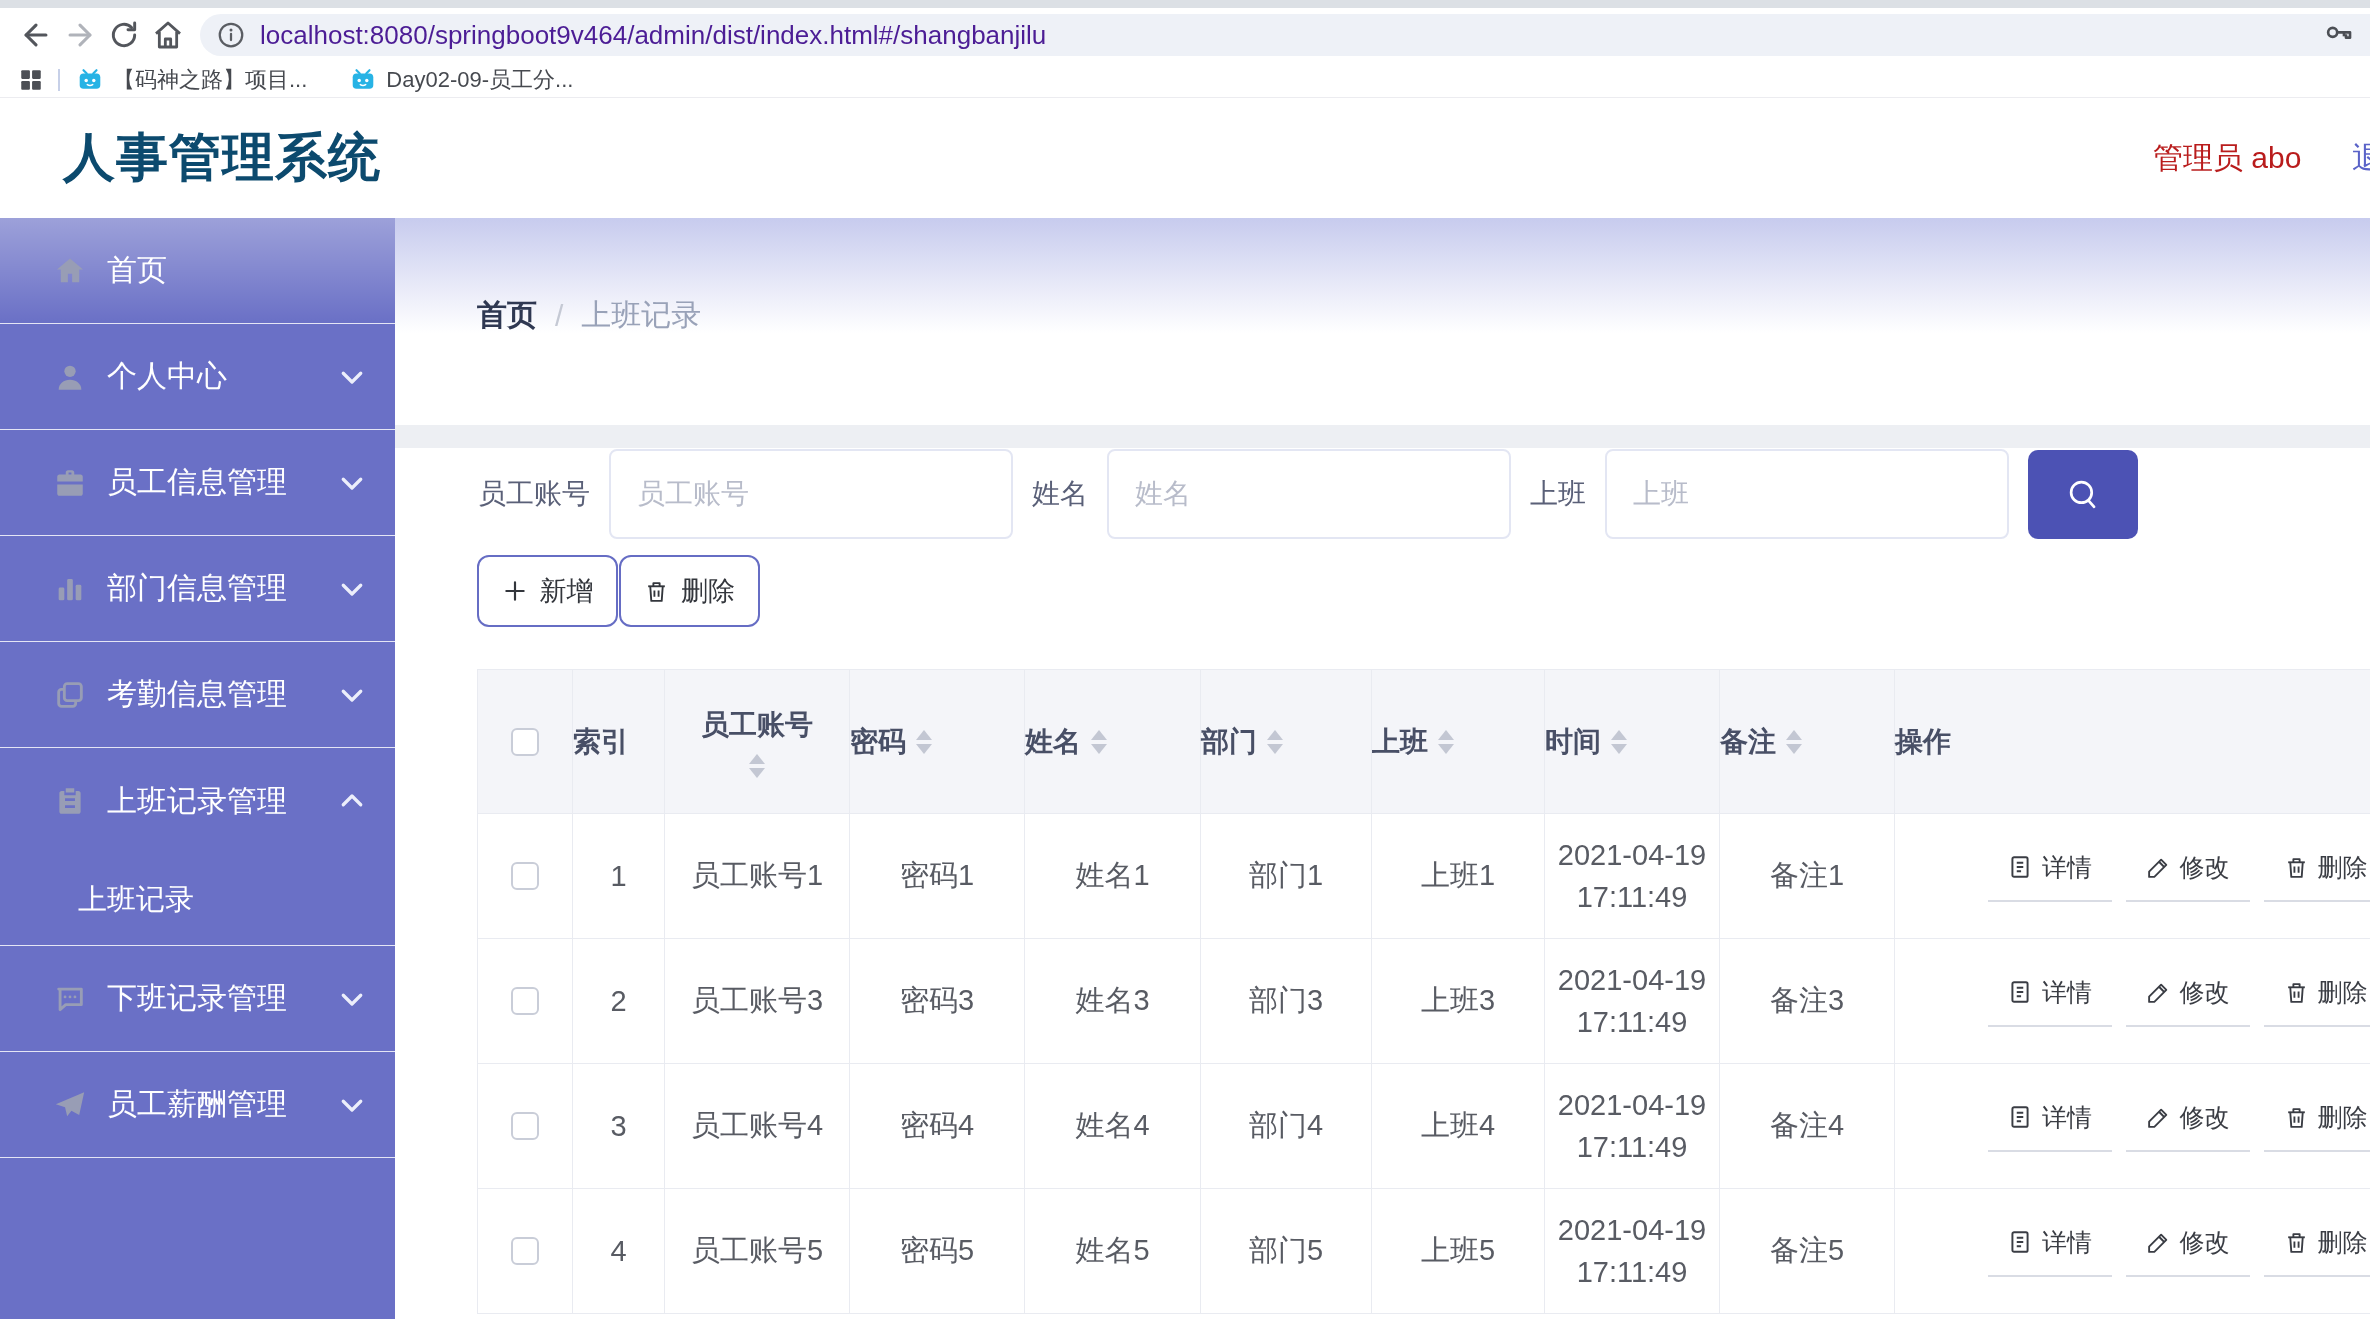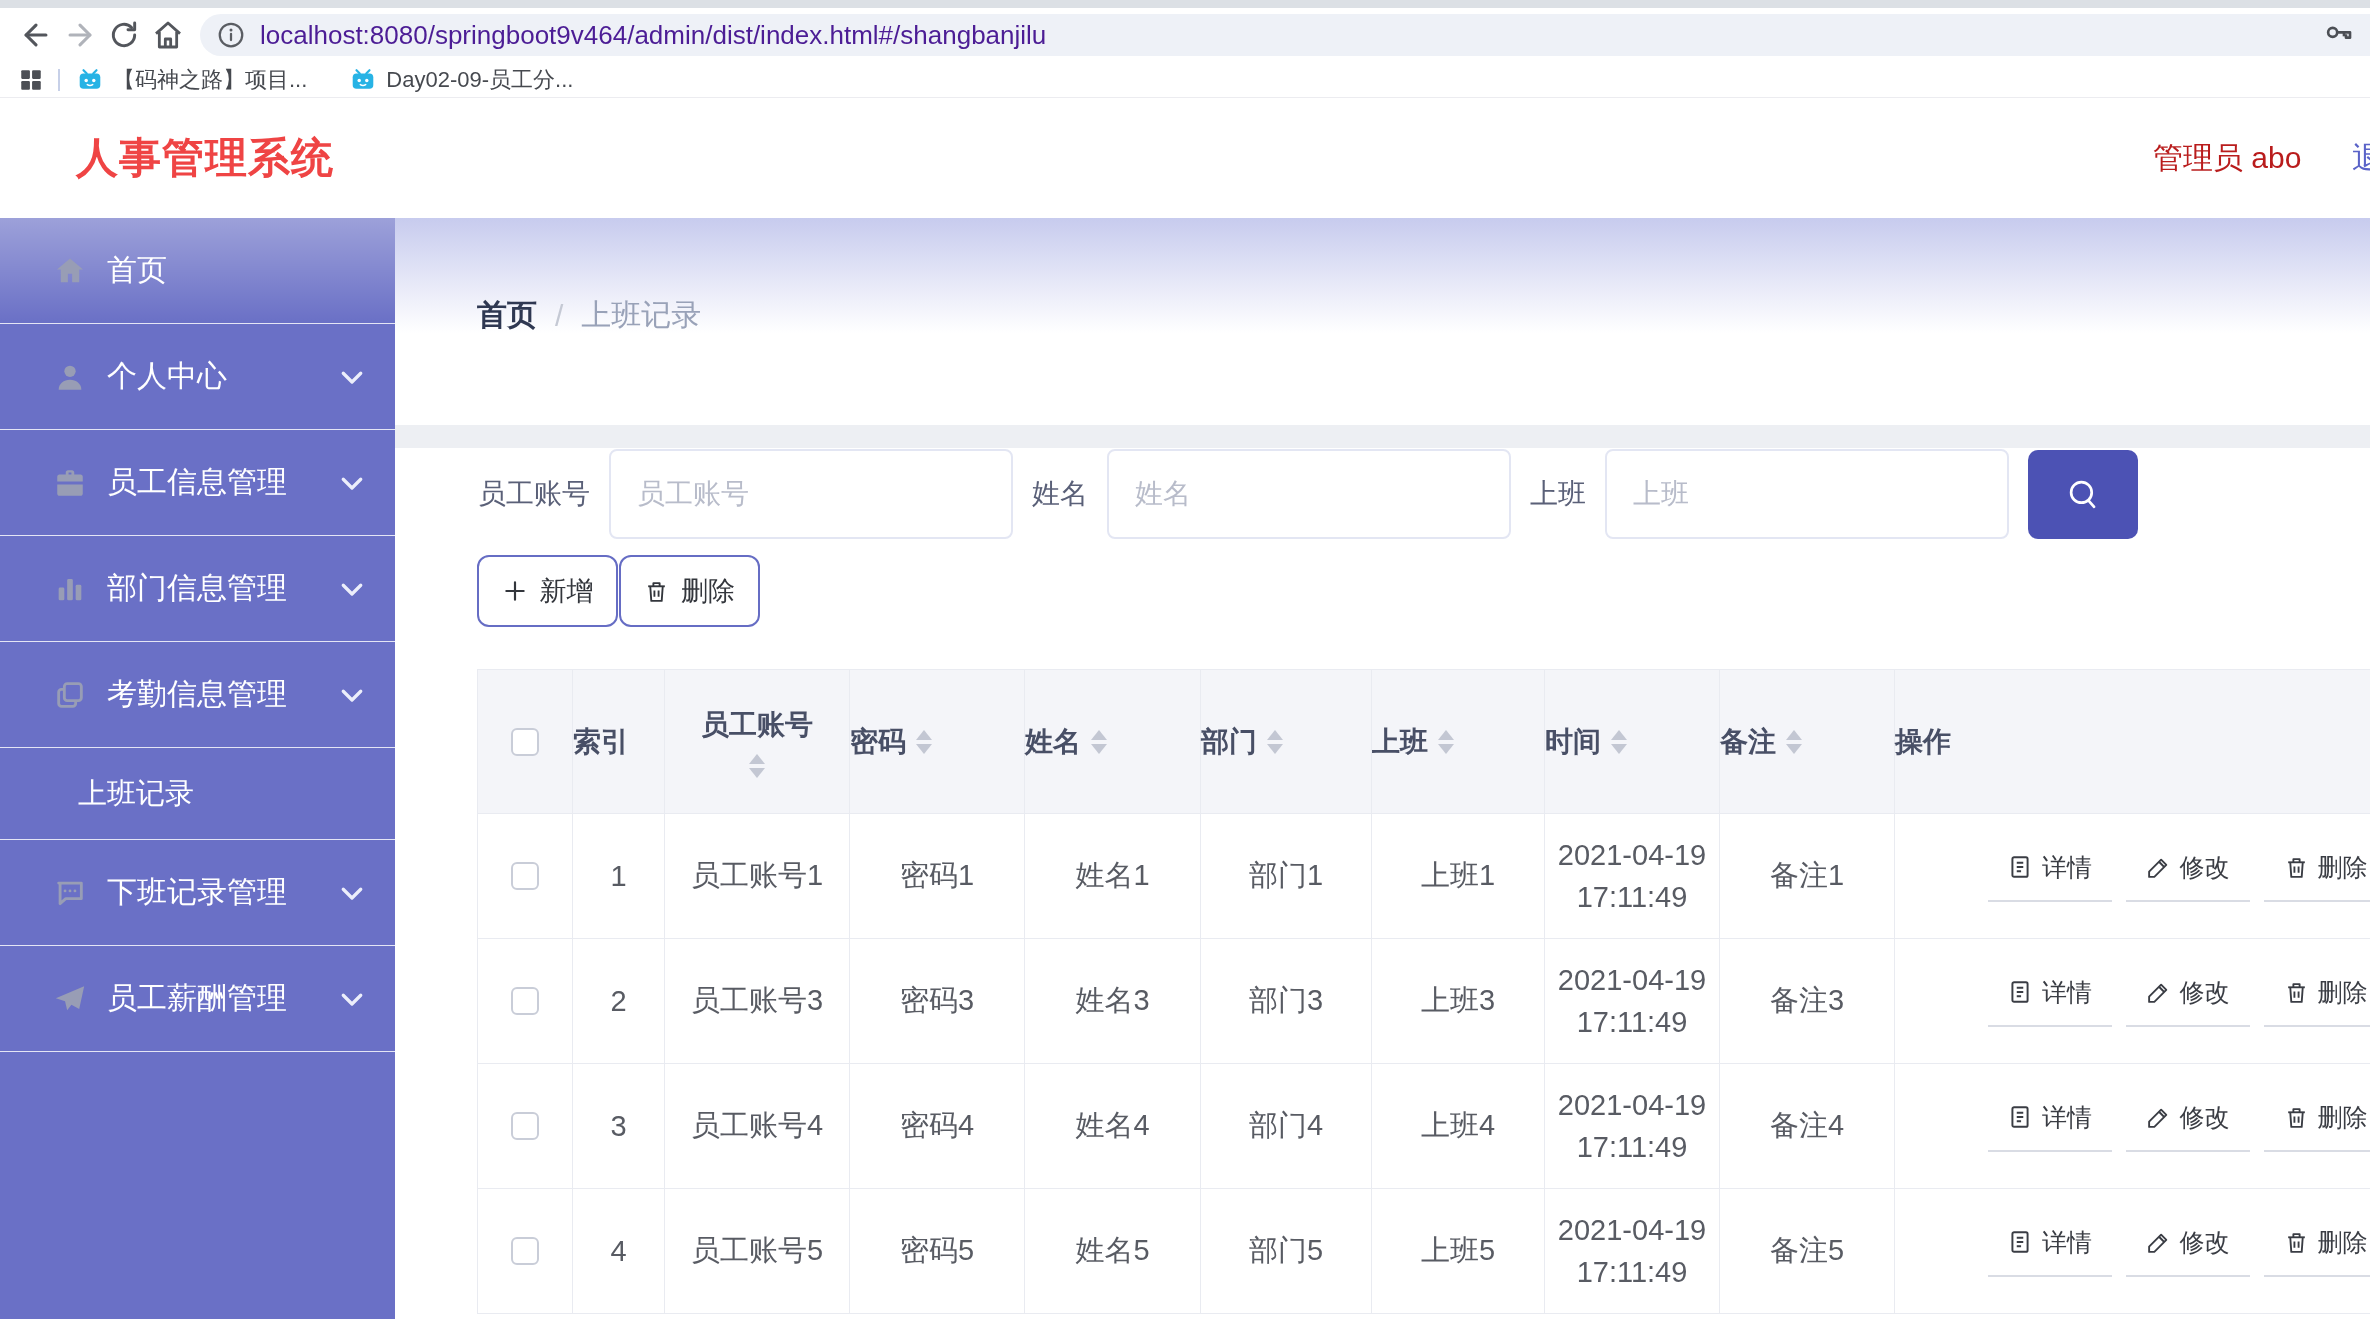--- a/index.html
+++ b/index.html
@@ -15,22 +15,22 @@
               display:flex; align-items:center; padding:0 16px 0 16px; position:relative; }
   .url-text { font-size:26px; color:#4c1d95; margin-left:14px; white-space:nowrap; }
   .key-ic { position:absolute; right:16px; color:#4c4f55; }
   .bookmarks { height:36px; background:#fff; display:flex; align-items:center; padding-left:18px; border-bottom:1px solid #ececf0; }
   .bm-sep { width:2px; height:22px; background:#c7d0e8; margin:0 16px 0 14px; }
   .bookmark { display:flex; align-items:center; gap:9px; margin-right:42px; cursor:pointer; }
   .bookmark span { font-size:22px; color:#46494f; }
 
   
   .app-header { height:120px; background:#fff; position:relative; }
-  .app-title { position:absolute; left:76px; top:50%; transform:translateY(-50%);
-               font-size:42px; font-weight:700; color:#ef4444; letter-spacing:1px; }
+  .app-title { position:absolute; left:63px; top:50%; transform:translateY(-50%);
+               font-size:52px; font-weight:700; color:#0c4a6e; letter-spacing:1px; }
   .hdr-user { position:absolute; right:62px; top:50%; transform:translateY(-50%);
               font-size:30px; color:#b91c1c; white-space:nowrap; cursor:pointer; }
   .hdr-logout { position:absolute; left:2352px; top:50%; transform:translateY(-50%);
                 font-size:30px; color:#5a63c8; white-space:nowrap; cursor:pointer; }
 
   
   .app-body { height:1101px; display:flex; }
 
   
   .sidebar { width:395px; flex:0 0 395px; background:#6a70c6; position:relative; }
@@ -243,20 +243,34 @@
               <path d="M16 16v2a2 2 0 0 1-2 2H6a2 2 0 0 1-2-2V10a2 2 0 0 1 2-2h2"></path>
             </svg>
           </span>
           <span class="side-label">考勤信息管理</span>
           <span class="side-chev">
             <svg width="30" height="30" viewBox="0 0 24 24" fill="none" stroke="currentColor" stroke-width="2.6" stroke-linecap="round" stroke-linejoin="round">
               <path d="M5 9l7 7 7-7"></path>
             </svg>
           </span>
         </div>
+        <div class="side-item no-border">
+          <span class="side-ic">
+            <svg width="34" height="34" viewBox="0 0 24 24" fill="currentColor">
+              <path d="M9 3h6v3H9z"></path>
+              <path d="M6 5h2v3h8V5h2c.8 0 1.5.7 1.5 1.5v13c0 .8-.7 1.5-1.5 1.5H6c-.8 0-1.5-.7-1.5-1.5v-13C4.5 5.7 5.2 5 6 5zm2.5 7h7v-2h-7v2zm0 5h7v-2h-7v2z"></path>
+            </svg>
+          </span>
+          <span class="side-label">上班记录管理</span>
+          <span class="side-chev">
+            <svg width="30" height="30" viewBox="0 0 24 24" fill="none" stroke="currentColor" stroke-width="2.6" stroke-linecap="round" stroke-linejoin="round">
+              <path d="M5 15l7-7 7 7"></path>
+            </svg>
+          </span>
+        </div>
         <div class="sub-item">
           <span class="side-label">上班记录</span>
         </div>
         <div class="side-item">
           <span class="side-ic">
             <svg width="34" height="34" viewBox="0 0 24 24" fill="none" stroke="currentColor" stroke-width="2" stroke-linejoin="round">
               <path d="M4 5h16v11H9l-4 3.5V5z"></path>
               <circle cx="8.5" cy="10.5" r="1" fill="currentColor" stroke="none"></circle>
               <circle cx="12" cy="10.5" r="1" fill="currentColor" stroke="none"></circle>
               <circle cx="15.5" cy="10.5" r="1" fill="currentColor" stroke="none"></circle>

